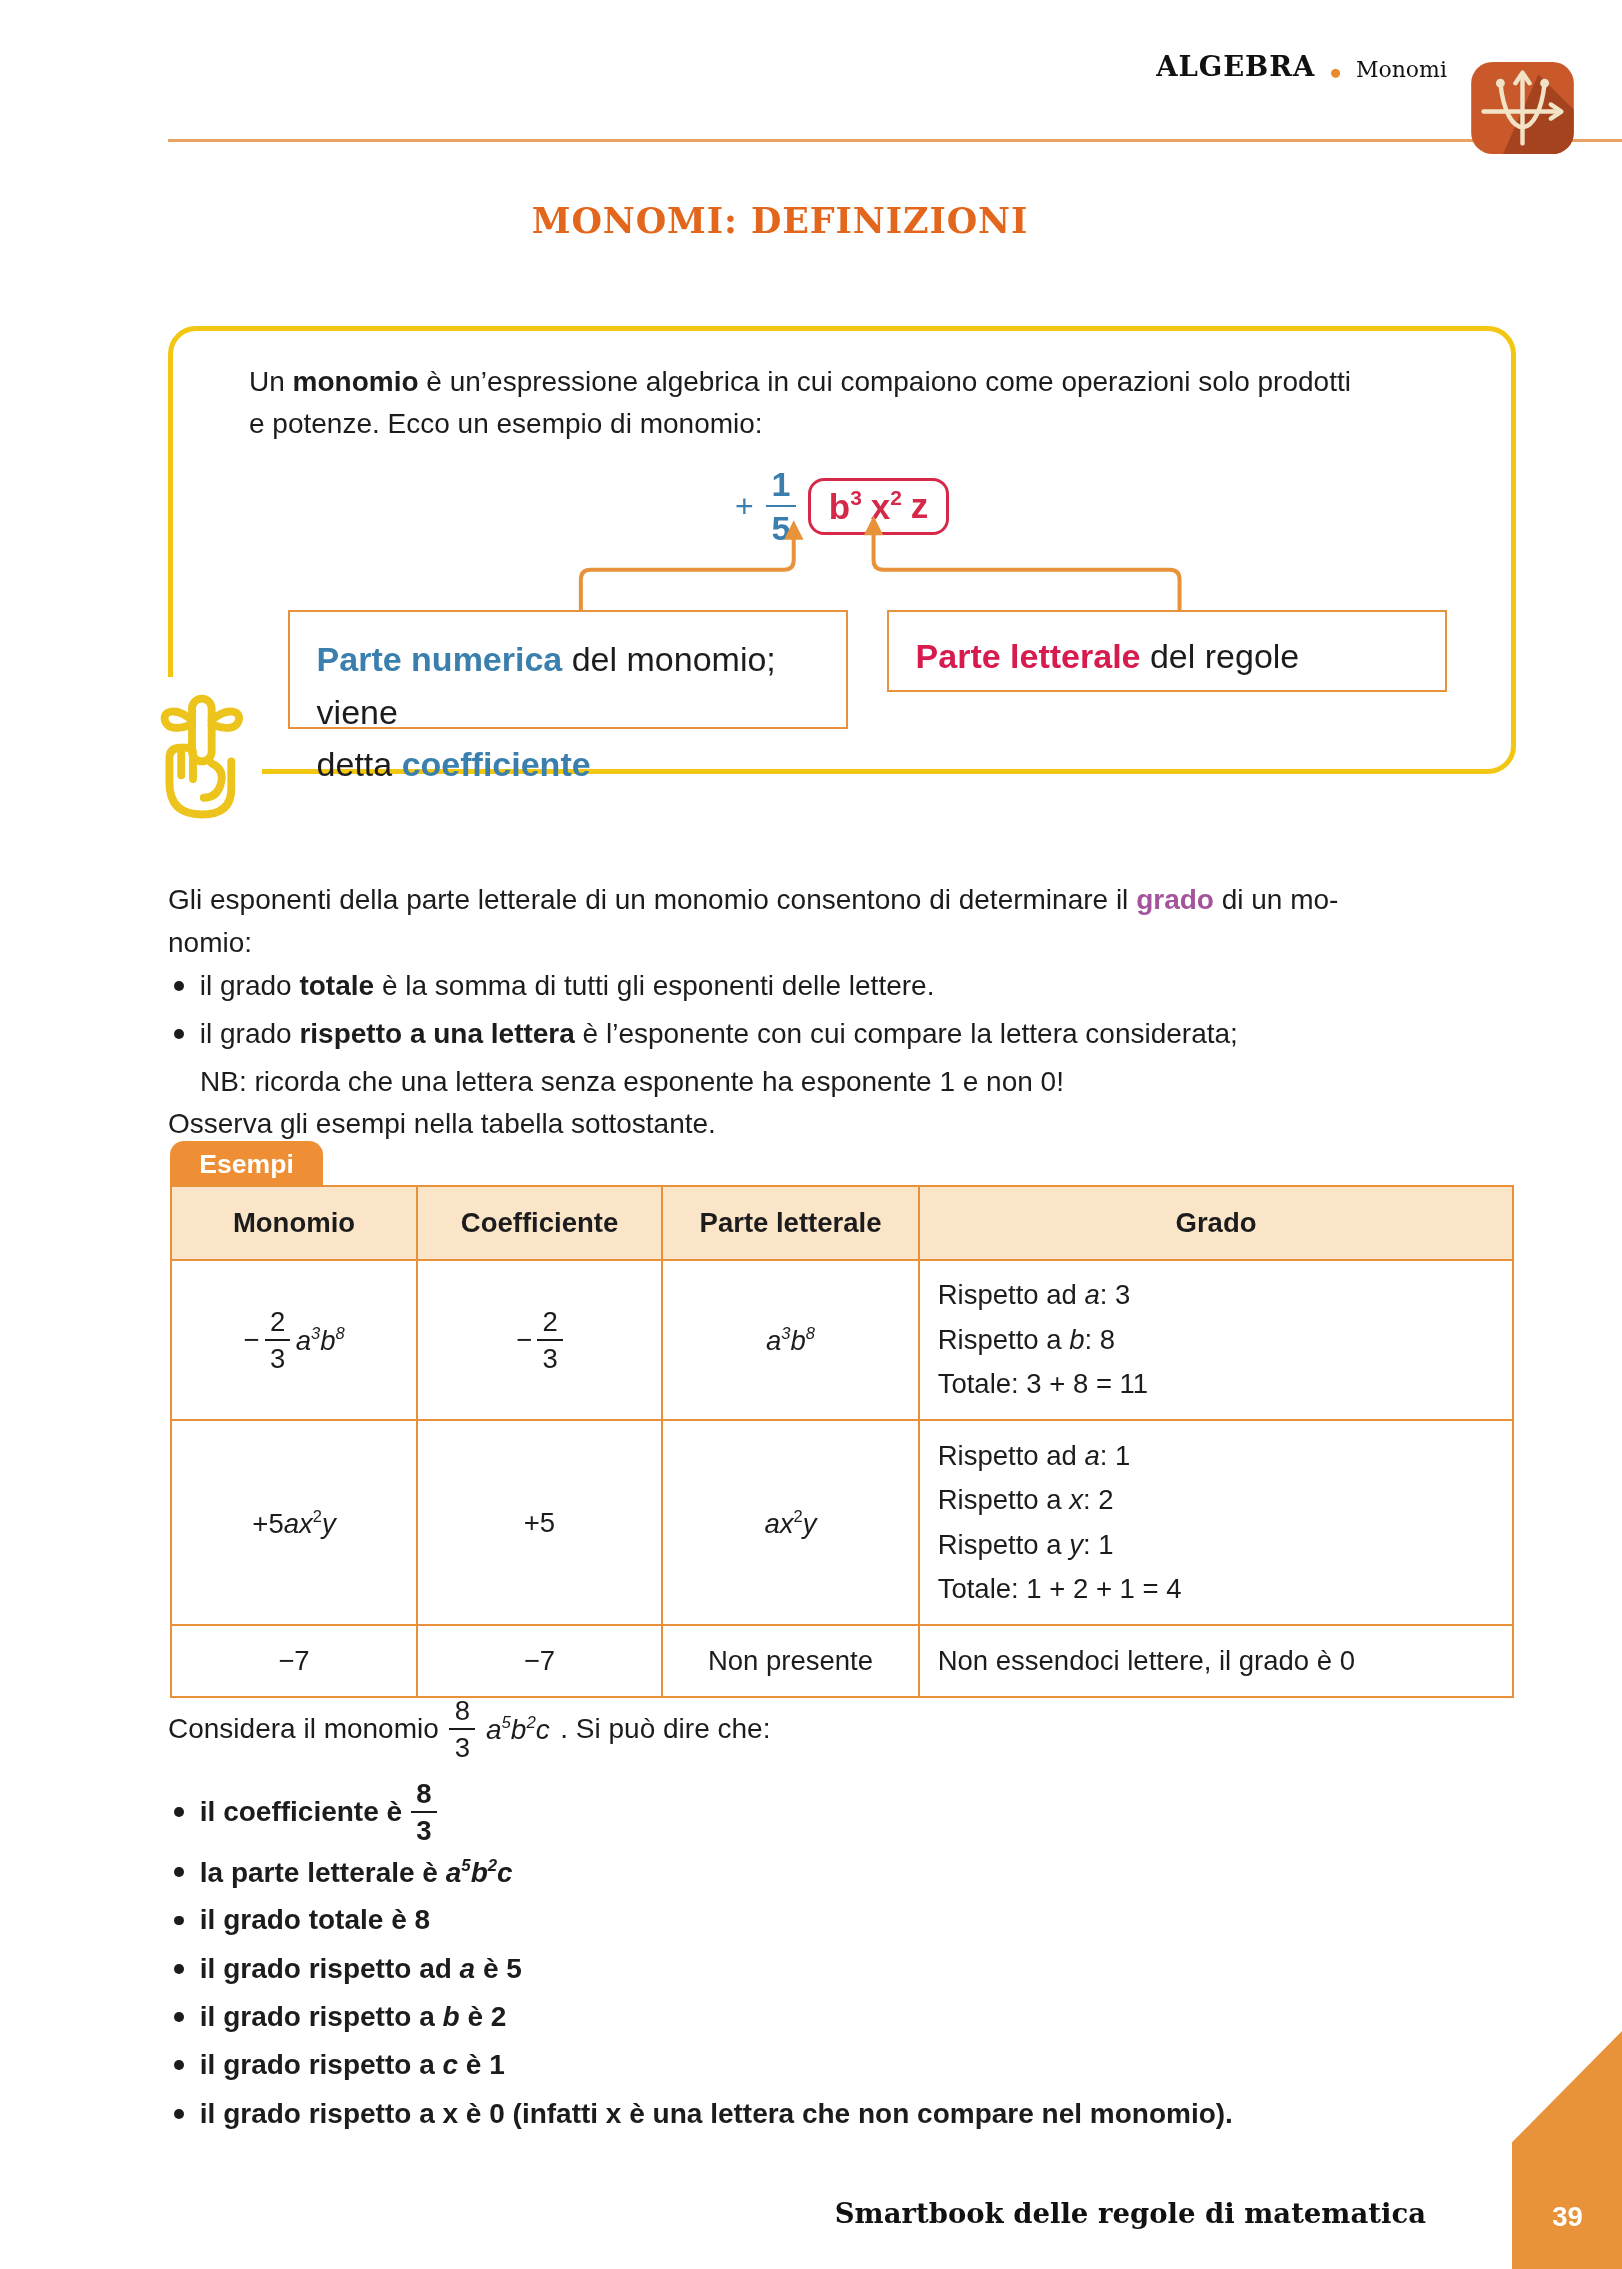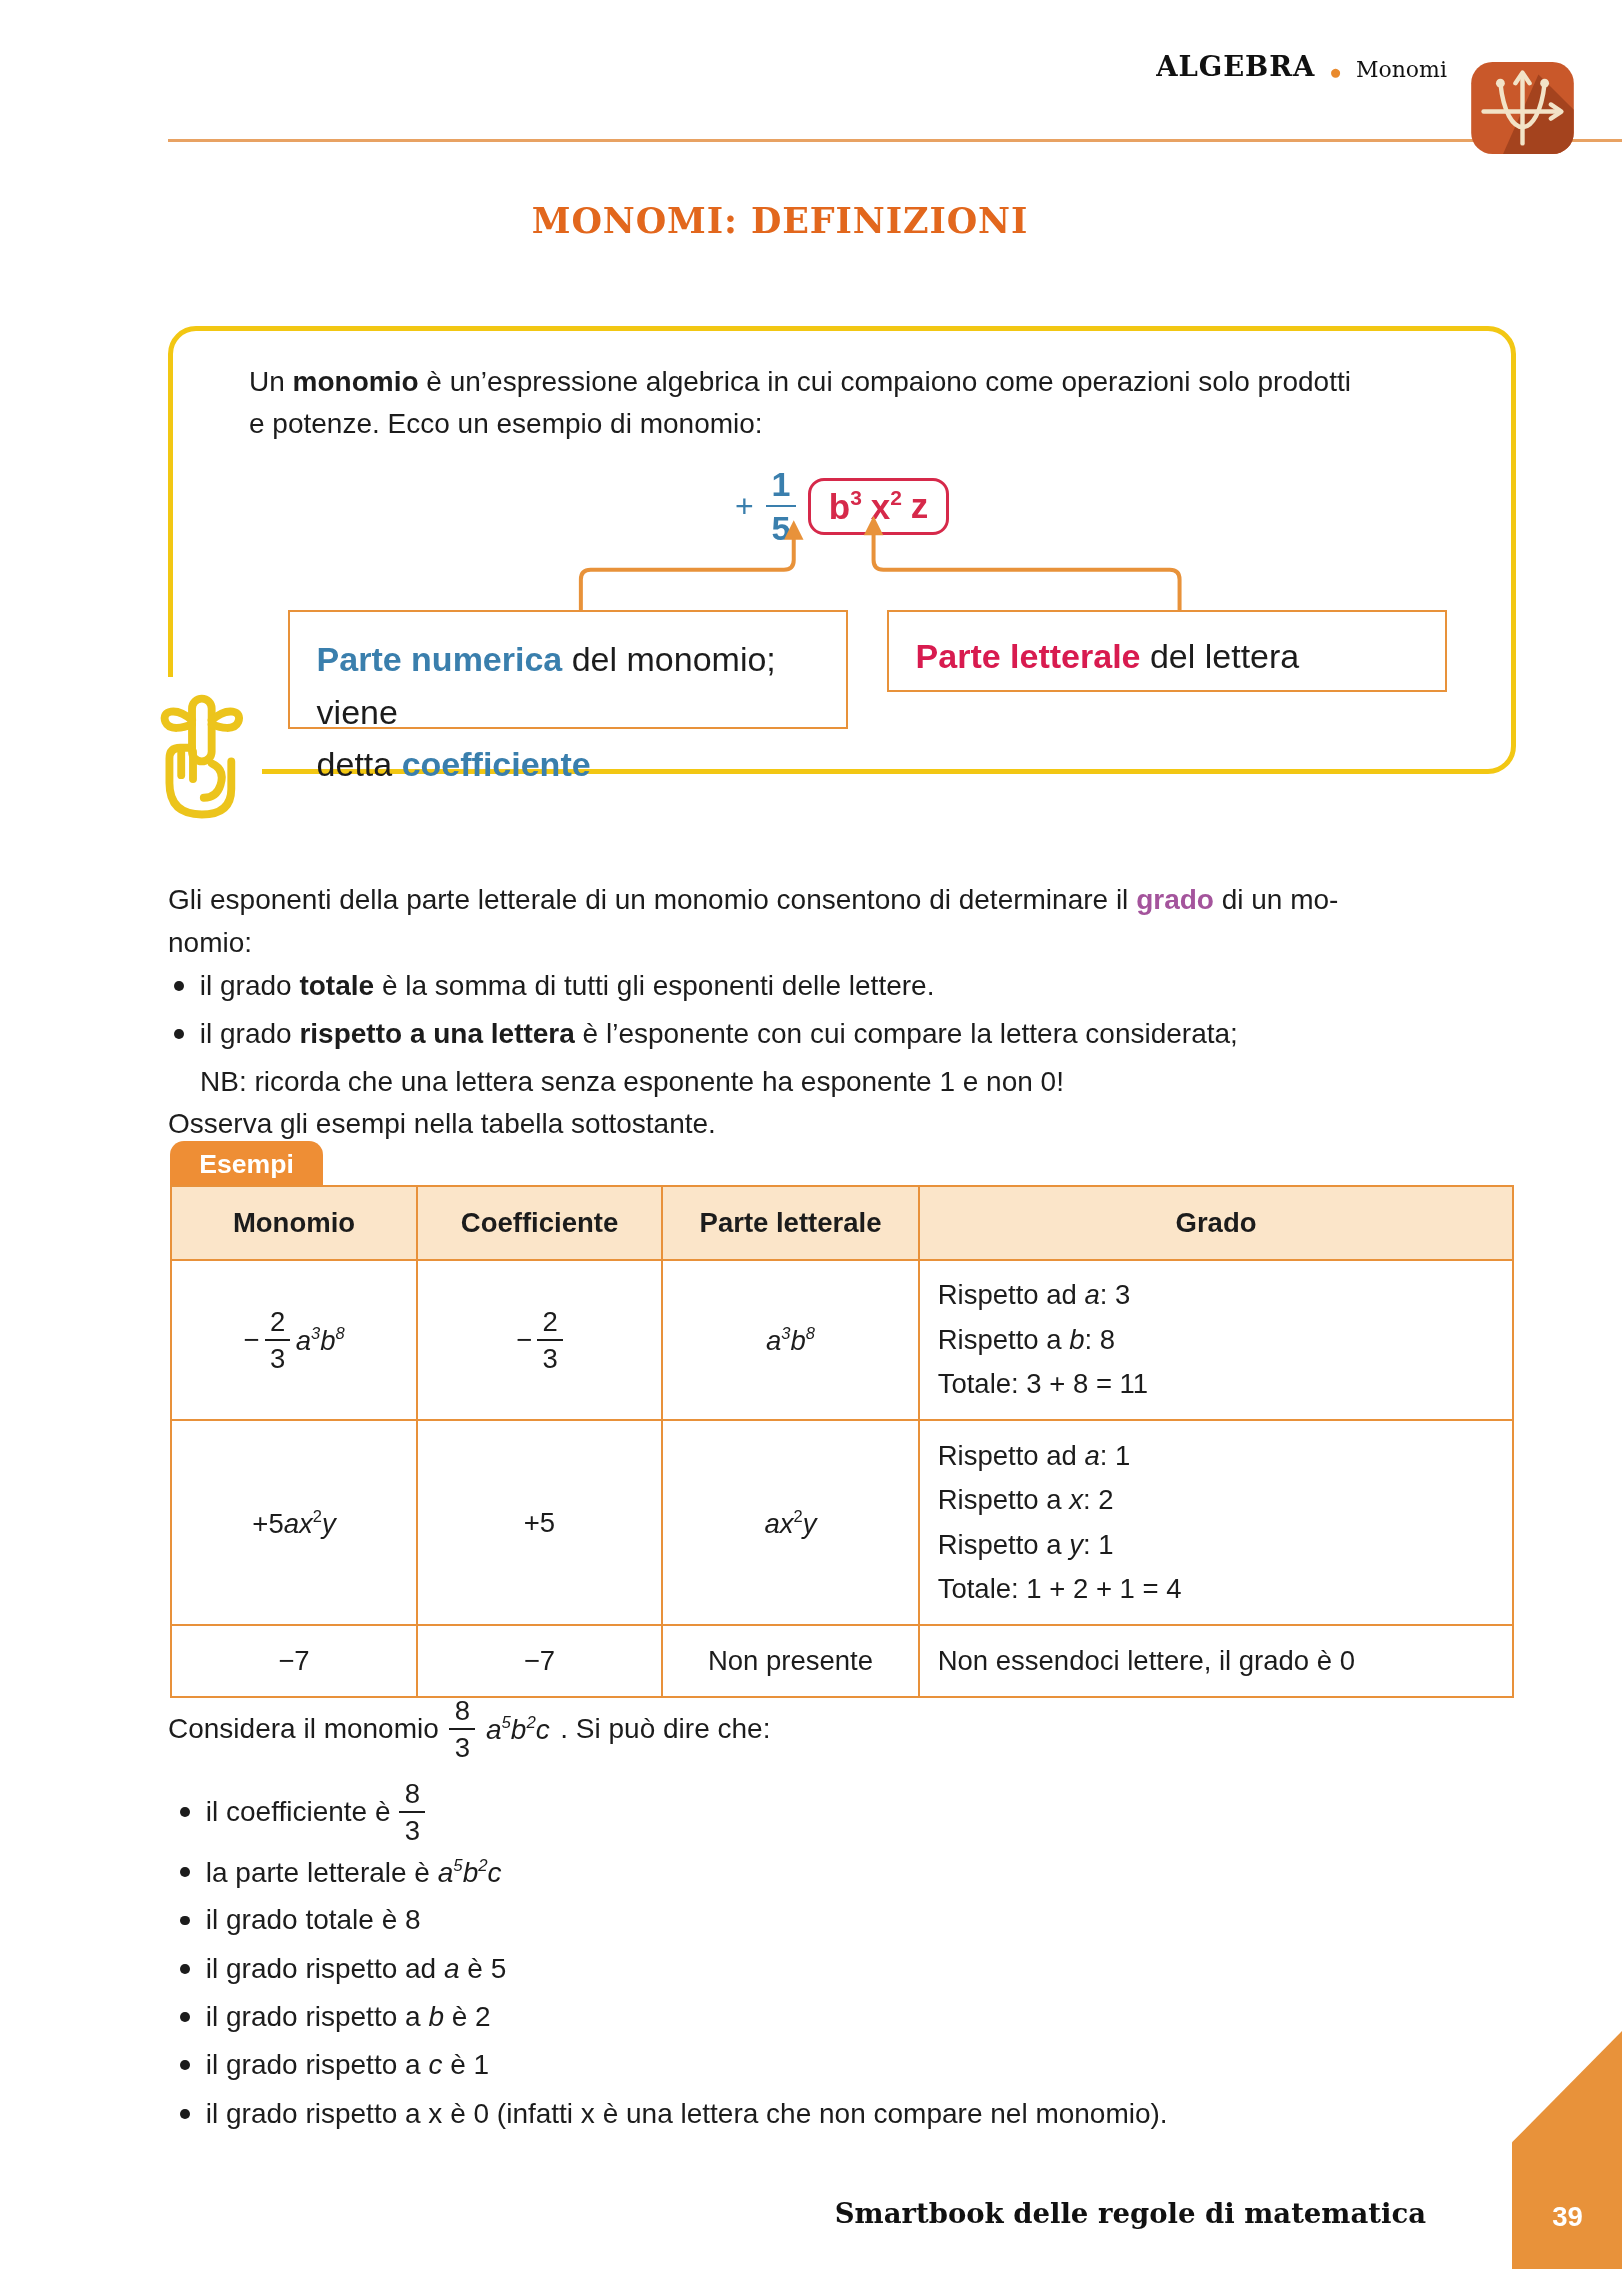--- a/index.html
+++ b/index.html
@@ -68,21 +68,21 @@
   .ex-table td.grado-cell{text-align:left;padding:12.4px 17.7px;line-height:1.62;}
   .row-1 td{height:145px;}
   .row-2 td{height:184px;}
   .row-3 td{height:56px;}
   .vit{font-style:italic;}
   .mfrac{font-size:27.5px;}
   .mono-cell-flex{display:inline-flex;align-items:center;gap:5.3px;}
 
   
   .considera{position:absolute;left:168px;top:1692px;display:flex;align-items:center;gap:10.6px;font-size:28px;height:74px;}
-  .conclusions{position:absolute;left:180px;top:1779px;width:1383px;font-size:28px;}
+  .conclusions{position:absolute;left:174px;top:1779px;width:1383px;font-size:28px;font-weight:bold;}
   .c-item{display:flex;align-items:center;gap:16px;margin-bottom:13.3px;min-height:35px;}
   .c-item .b-dot{margin-top:0;}
   .c-frac-item{margin-bottom:8.9px;}
 
   
   .footer-book{position:absolute;top:2197px;left:0;width:1426px;text-align:right;
     font-family:"DejaVu Serif","Liberation Serif",serif;font-weight:bold;font-size:27.5px;color:#111;}
   .page-tab{position:absolute;left:1512px;top:2030px;width:111px;height:239px;background:#e8923a;
     -webkit-clip-path:polygon(0 47%,100% 0,100% 100%,0 100%);clip-path:polygon(0 47%,100% 0,100% 100%,0 100%);}
   .page-num{position:absolute;left:0;top:171px;width:100%;text-align:center;color:#fff;font-weight:bold;font-size:27.5px;}
@@ -147,21 +147,21 @@
     </g>
     <path d="M584 56 L595 34 L606 56 Z" fill="#e8923a"></path>
     <path d="M674 51 L685 29 L696 51 Z" fill="#e8923a"></path>
   </svg>
 
   <div class="callout callout-numeric">
     <span class="blue-b">Parte numerica</span><span> del monomio; viene</span><br>
     <span>detta </span><span class="blue-b">coefficiente</span>
   </div>
   <div class="callout callout-literal">
-    <span class="red-b">Parte letterale</span><span> del lettera</span>
+    <span class="red-b">Parte letterale</span><span> del regole</span>
   </div>
 
   <div class="hand-wrap">
     <svg width="108" height="149" viewBox="0 0 110 150">
       <g stroke="#ecc41c" stroke-width="8" fill="none" stroke-linecap="round" stroke-linejoin="round">
         <rect x="54" y="14" width="20" height="64" rx="10"></rect>
         <path d="M54 36 C 38 22, 22 26, 27 38 C 31 47, 45 44, 54 40"></path>
         <path d="M74 36 C 90 22, 106 26, 101 38 C 97 47, 83 44, 74 40"></path>
         <path d="M54 64 L42 64 Q31 64 31 75 L31 100 Q31 132 64 132 Q94 132 94 106 L94 78"></path>
         <path d="M43 66 v26"></path>

